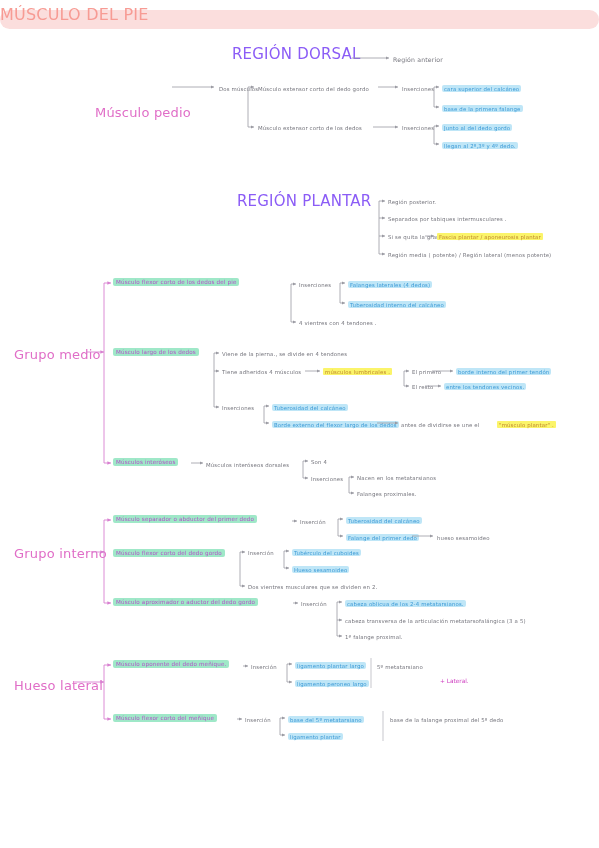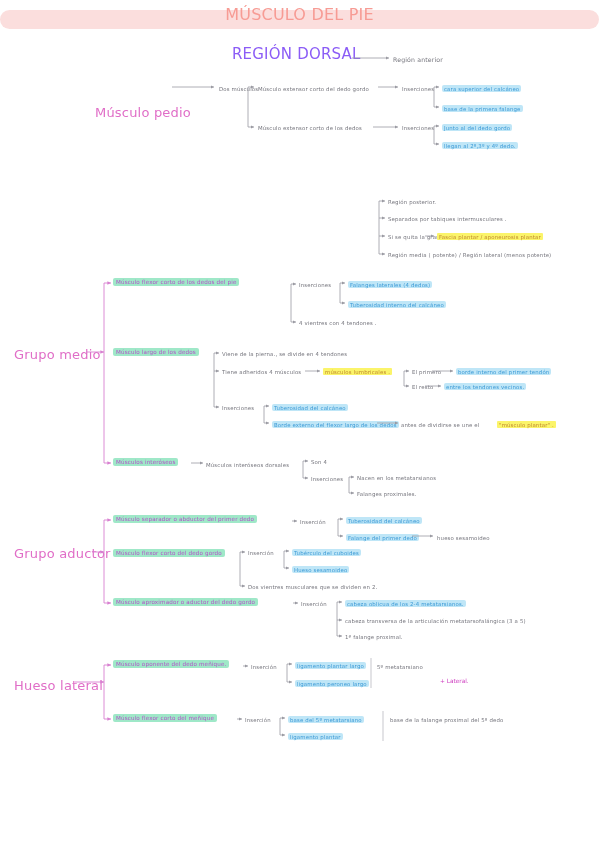--- a/index.html
+++ b/index.html
@@ -29,21 +29,20 @@
     width: 599px;
     height: 19px;
     background: #fbdedd;
     border-radius: 10px;
   }
   .doc-title {
     position: absolute;
     left: 0;
     top: 5px;
     width: 599px;
-    text-align: center;
     font-size: 16px;
     letter-spacing: 0.2px;
     color: #f79b94;
     font-family: "DejaVu Sans", sans-serif;
     font-weight: 400;
   }
   .section-title {
     position: absolute;
     font-size: 15px;
     color: #8b5cf6;
@@ -119,20 +118,21 @@
   <div class="t" style="left:258px; top:85px;">Músculo extensor corto del dedo gordo</div>
   <div class="t" style="left:402px; top:85px;">Inserciones</div>
   <div class="t" style="left:442px; top:84px;"><span class="blue-hl">cara superior del calcáneo</span></div>
   <div class="t" style="left:442px; top:104px;"><span class="blue-hl">base de la primera falange</span></div>
 
   <div class="t" style="left:258px; top:124px;">Músculo extensor corto de los dedos</div>
   <div class="t" style="left:402px; top:124px;">Inserciones</div>
   <div class="t" style="left:442px; top:123px;"><span class="blue-hl">Junto al del dedo gordo</span></div>
   <div class="t" style="left:442px; top:141px;"><span class="blue-hl">llegan al 2º,3º y 4º dedo.</span></div>
 
+  <div class="section-title" id="plantar-title">REGIÓN PLANTAR</div>
   <div class="t" style="left:388px; top:198px;">Región posterior.</div>
   <div class="t" style="left:388px; top:215px;">Separados por tabiques intermusculares .</div>
   <div class="t" style="left:388px; top:233px;">Si se quita la grasa →</div>
   <div class="t" style="left:437px; top:232px;"><span class="yellow-hl or">Fascia plantar / aponeurosis plantar</span></div>
   <div class="t" style="left:388px; top:251px;">Región media ( potente) / Región lateral (menos potente)</div>
 
   <div class="grp" style="left:14px; top:347px;">Grupo medio</div>
 
   <div class="t" style="left:113px; top:278px;"><span class="green-hl">Músculo flexor corto de los dedos del pie</span></div>
   <div class="t" style="left:299px; top:281px;">Inserciones</div>
@@ -154,21 +154,21 @@
   <div class="t" style="left:401px; top:421px;">antes de dividirse se une el</div>
   <div class="t" style="left:497px; top:420px;"><span class="yellow-hl or">"músculo plantar" .</span></div>
 
   <div class="t" style="left:113px; top:458px;"><span class="green-hl">Músculos interóseos</span></div>
   <div class="t" style="left:206px; top:461px;">Músculos interóseos dorsales</div>
   <div class="t" style="left:311px; top:458px;">Son 4</div>
   <div class="t" style="left:311px; top:475px;">Inserciones</div>
   <div class="t" style="left:357px; top:474px;">Nacen en los metatarsianos</div>
   <div class="t" style="left:357px; top:490px;">Falanges proximales.</div>
 
-  <div class="grp" style="left:14px; top:546px;">Grupo aductor</div>
+  <div class="grp" style="left:14px; top:546px;">Grupo interno</div>
 
   <div class="t" style="left:113px; top:515px;"><span class="green-hl">Músculo separador o abductor del primer dedo</span></div>
   <div class="t" style="left:300px; top:518px;">Inserción</div>
   <div class="t" style="left:346px; top:516px;"><span class="blue-hl">Tuberosidad del calcáneo</span></div>
   <div class="t" style="left:346px; top:533px;"><span class="blue-hl">Falange del primer dedo</span></div>
   <div class="t" style="left:437px; top:534px;">hueso sesamoideo</div>
 
   <div class="t" style="left:113px; top:549px;"><span class="green-hl">Músculo flexor corto del dedo gordo</span></div>
   <div class="t" style="left:248px; top:549px;">Inserción</div>
   <div class="t" style="left:292px; top:548px;"><span class="blue-hl">Tubérculo del cuboides</span></div>

